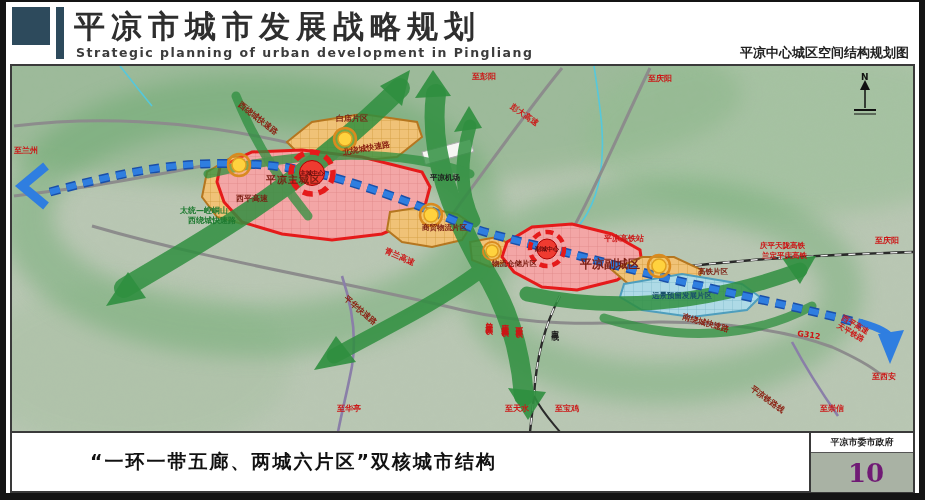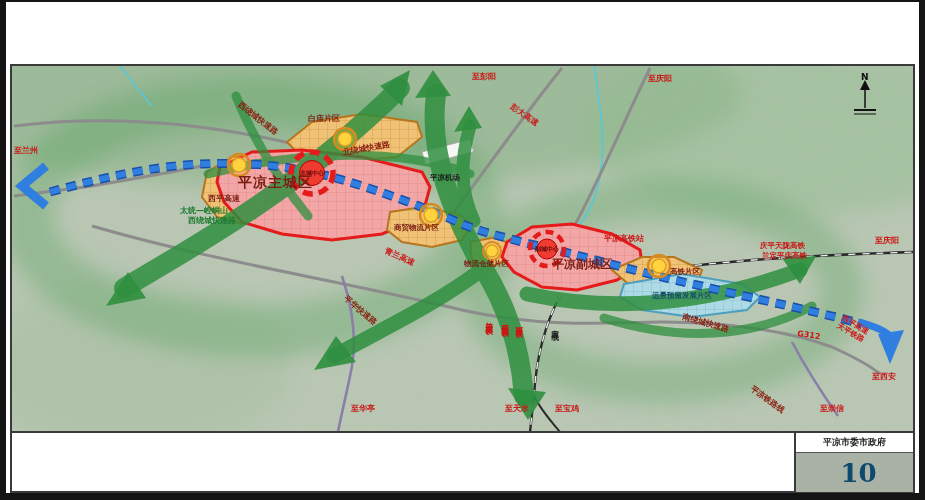--- a/index.html
+++ b/index.html
@@ -18,45 +18,52 @@
   .hdr-right{position:absolute;right:10px;top:42px;font-size:13px;font-weight:bold;color:#222;white-space:nowrap;}
   
   .map{position:absolute;left:4px;top:62px;width:905px;height:369px;box-sizing:border-box;
        border:2px solid #3a3a3a;background:#b9c7b3;overflow:hidden;}
   .map svg{position:absolute;left:0;top:0;}
   .lbl{position:absolute;font-size:8px;font-weight:bold;color:#cc1616;white-space:nowrap;
        transform-origin:left top;line-height:1.15;}
   .lbl.sm{font-size:7.5px;}
   .lbl.black{color:#1d1d1d;}
   .lbl.green{color:#1e7a30;}
-  .lbl.maroon{color:#7a1d12;}
+  .lbl.maroon{color:#7a1d12;margin-left:28px;}
   .lbl.navy{color:#19506b;}
   .lbl.road{color:#8a2012;}
-  .lbl.big{font-size:14px;letter-spacing:1px;}
+  .lbl.big{font-size:10px;letter-spacing:1px;}
   .lbl.ctr{font-size:6px;color:#5f0a0a;text-align:center;letter-spacing:0;}
   .lbl.vert{writing-mode:vertical-rl;text-orientation:upright;letter-spacing:1px;font-size:7.5px;}
   
   .compass{position:absolute;left:828px;top:8px;width:50px;height:46px;color:#111;}
   .compass .n{position:absolute;left:21px;top:-2px;font-size:9px;font-weight:bold;}
   
   .footer{position:absolute;left:4px;top:431px;width:905px;height:60px;background:#fff;
           box-sizing:border-box;border:2px solid #3a3a3a;border-top:none;}
   .caption{position:absolute;left:78px;top:16px;font-size:19px;font-weight:bold;color:#111;
            letter-spacing:2px;white-space:nowrap;}
-  .stampbox{position:absolute;right:0;top:0;width:119px;height:100%;border-left:2px solid #3a3a3a;box-sizing:border-box;}
+  .stampbox{position:absolute;right:0;top:0;width:104px;height:100%;border-left:2px solid #3a3a3a;box-sizing:border-box;}
   .agency{height:19px;line-height:19px;text-align:center;font-size:9px;font-weight:bold;color:#222;
           border-bottom:1px solid #555;background:#fff;}
   .pagenum{height:39px;display:flex;align-items:center;justify-content:center;background:#a9b2a4;
-           color:#0c4a6e;font-size:26px;font-weight:bold;font-family:"DejaVu Serif","Liberation Serif",serif;padding-left:8px;}
+           color:#701a75;font-size:26px;font-weight:bold;font-family:"DejaVu Serif","Liberation Serif",serif;padding-left:8px;}
 </style>
 </head>
 <body>
 
 <div class="page">
 
+  <div class="header">
+    <div class="hdr-square"></div>
+    <div class="hdr-bar"></div>
+    <div class="hdr-title">平凉市城市发展战略规划</div>
+    <div class="hdr-sub">Strategic planning of urban development in Pingliang</div>
+    <div class="hdr-right">平凉中心城区空间结构规划图</div>
+  </div>
 
   <div class="map">
     <svg width="905" height="369" viewBox="0 0 905 369">
       <defs>
         <filter id="soft" x="-40%" y="-40%" width="180%" height="180%">
             <feGaussianBlur stdDeviation="10"></feGaussianBlur>
           </filter>
         <filter id="terrain">
           <feTurbulence type="fractalNoise" baseFrequency="0.16" numOctaves="3" seed="11" result="n"></feTurbulence>
           <feColorMatrix in="n" type="matrix" values="0 0 0 0 0.42  0 0 0 0 0.50  0 0 0 0 0.42  0 0 0 0.5 0"></feColorMatrix>
@@ -210,21 +217,21 @@
     <div class="lbl road" style="left:672px;top:246px;transform:rotate(16deg)">南绕城快速路</div>
     <div class="lbl road" style="left:336px;top:228px;transform:rotate(40deg)">平华快速路</div>
     <div class="lbl road" style="left:742px;top:318px;transform:rotate(36deg)">平凉铁路线</div>
     <div class="lbl" style="left:786px;top:263px;transform:rotate(8deg)">G312</div>
     <div class="lbl sm" style="left:832px;top:248px;transform:rotate(30deg)">
       <div>西平高速</div>
         <div>天平铁路</div>
     </div>
     <div class="lbl" style="left:860px;top:306px">至西安</div>
     <div class="lbl" style="left:808px;top:338px">至崇信</div>
-    <div class="lbl" style="left:339px;top:338px">至华亭</div>
+    <div class="lbl" style="left:325px;top:338px">至华亭</div>
     <div class="lbl" style="left:493px;top:338px">至天水</div>
     <div class="lbl" style="left:543px;top:338px">至宝鸡</div>
     <div class="lbl vert black" style="left:538px;top:258px">宝中二线</div>
     <div class="lbl vert" style="left:502px;top:255px">西平高铁</div>
     <div class="lbl vert" style="left:488px;top:252px">庆平天陇高铁</div>
     <div class="lbl vert" style="left:472px;top:250px">兰定平庆高铁</div>
     <div class="lbl green" style="left:168px;top:140px">太统—崆峒山</div>
     <div class="lbl green" style="left:176px;top:150px">西绕城快速路</div>
     <div class="lbl maroon big" style="left:226px;top:108px">平凉主城区</div>
     <div class="lbl ctr" style="left:286px;top:104px;width:28px">主城中心</div>
@@ -234,19 +241,20 @@
     <div class="lbl maroon" style="left:196px;top:128px">西平高速</div>
     <div class="lbl maroon sm" style="left:382px;top:158px">商贸物流片区</div>
     <div class="lbl maroon sm" style="left:452px;top:194px">物流仓储片区</div>
     <div class="lbl maroon sm" style="left:658px;top:202px">高铁片区</div>
     <div class="lbl navy sm" style="left:640px;top:226px">远景预留发展片区</div>
     <div class="lbl" style="left:592px;top:168px">平凉高铁站</div>
     <div class="lbl black sm" style="left:418px;top:108px">平凉机场</div>
   </div>
 
   <div class="footer">
+    <div class="caption">“一环一带五廊、两城六片区”双核城市结构</div>
     <div class="stampbox">
       <div class="agency">平凉市委市政府</div>
       <div class="pagenum">10</div>
     </div>
   </div>
 
 </div>
 
 </body></html>

